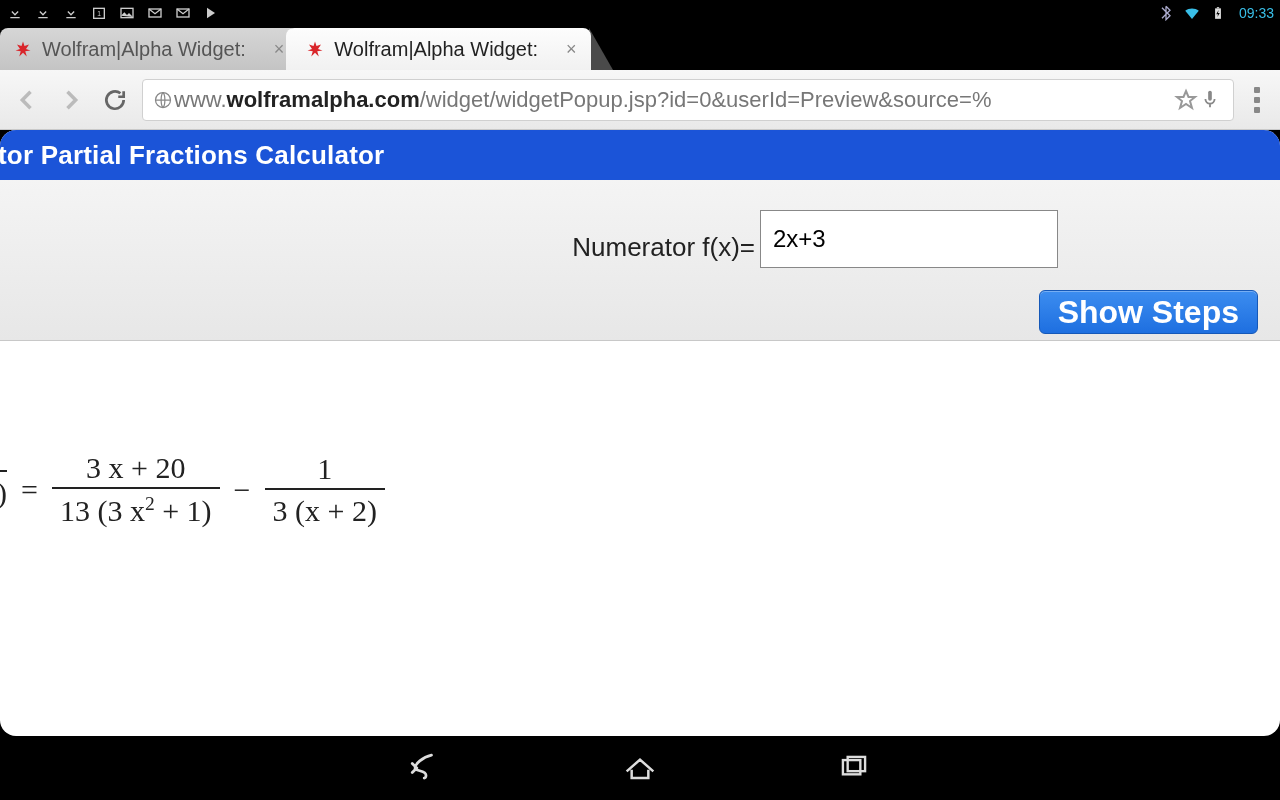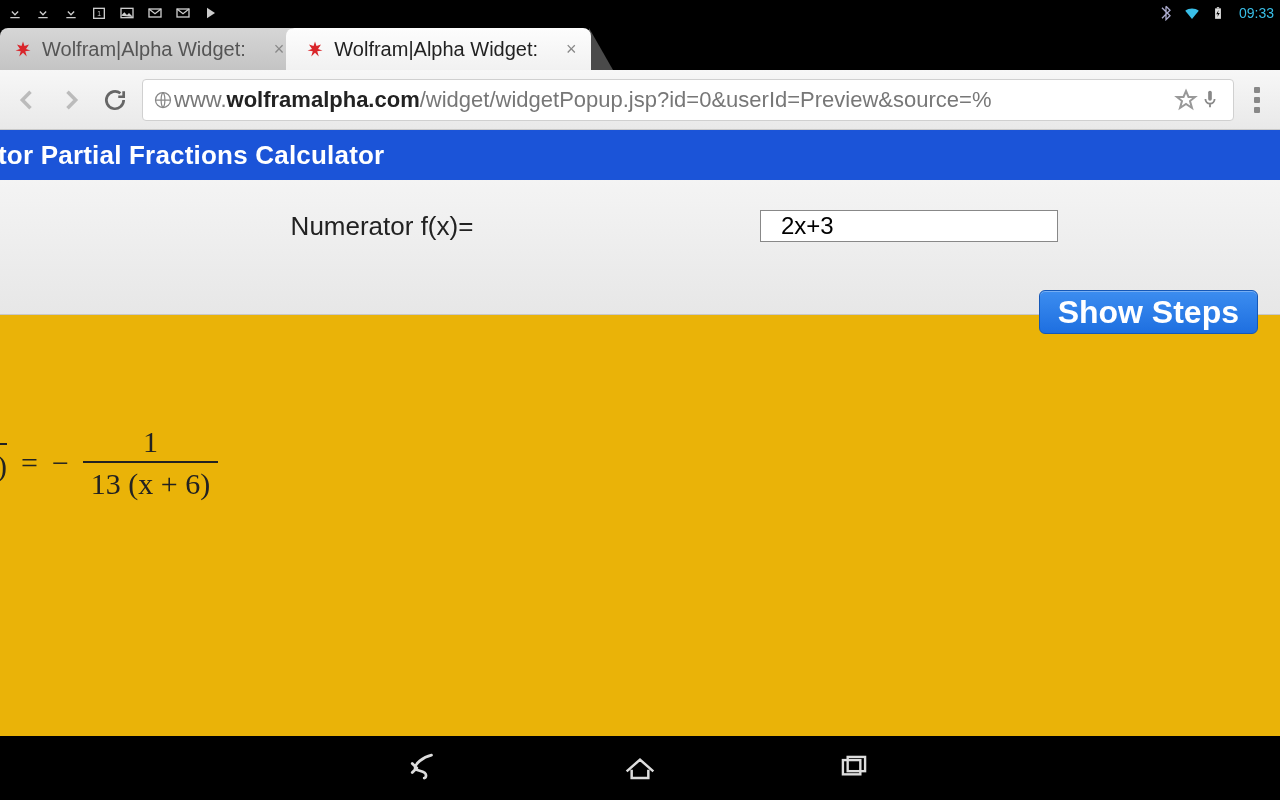--- a/index.html
+++ b/index.html
@@ -94,22 +94,23 @@
   .omnibox .urltext b { color:#222; font-weight: 600; }
   .omnibox .star, .omnibox .mic { width:24px; height:24px; flex-shrink:0; }
   .menu { width:26px; display:flex; flex-direction:column; gap:4px; align-items:center;}
   .menu span { width:6px; height:6px; background:#888; border-radius:1px; }
 
   
   .viewport {
     position: absolute;
     left: 0; right: 0;
     top: 130px; bottom: 64px;
-    background: #eab308;
+    background: #ffffff;
     overflow: hidden;
+    border-radius: 16px;
   }
 
   .bluebar {
     height: 50px;
     background: #1b54d8;
     color: #fff;
     font-size: 26px;
     font-weight: 700;
     display: flex; align-items: center;
     padding-left: 0;
@@ -123,29 +124,30 @@
     padding: 30px 40px 38px 40px;
     position: relative;
   }
   .formrow {
     display: flex; align-items: center;
     margin-bottom: 34px;
   }
   .formrow:last-child { margin-bottom: 0; }
   .formrow label {
     width: 720px;
-    text-align: center;
-    padding-right: 36px;
+    text-align: right;
+    padding-right: 5px;
     font-size: 26px;
     color: #222;
+    margin-top: 16px;
   }
   .formrow input[type=text] {
-    width: 298px; height: 32px;
+    width: 298px; height: 58px;
     font-size: 24px;
-    padding: 2px 20px;
+    padding: 2px 12px;
     border: 1px solid #888;
     background: #fff;
     font-family: inherit;
   }
   .showsteps {
     position: absolute;
     right: 22px; top: 110px;
     height: 44px;
     padding: 0 18px;
     background: linear-gradient(#3c8df0,#1e6fe0);
@@ -345,24 +347,28 @@
   </div>
 
   <div class="resultarea">
     <div class="equation">
       <span class="leftfrag">
         <span class="bot">
             <span style="padding-left:12px">1)</span>
           </span>
       </span>
       <span class="eq">=</span>
+      <span class="frac">
+        <span class="num">3 x + 20</span>
+        <span class="den"><span>13 (3 x</span><sup>2</sup><span> + 1)</span></span>
+      </span>
       <span class="minus">−</span>
       <span class="frac">
         <span class="num">1</span>
-        <span class="den">13 (x + 6)</span>
+        <span class="den">3 (x + 2)</span>
       </span>
     </div>
   </div>
 </div>
 
 <div class="navbar">
   <div class="navico">
     <svg viewBox="0 0 48 48" width="44" height="44" fill="none" stroke="#ddd" stroke-width="3">
         <path d="M30 10c-10 2-18 10-18 14s12 2 12 8c0 2-1 3-2 3M14 24l-5-5M14 24l-5 5" stroke-linecap="round"></path>
       </svg>

